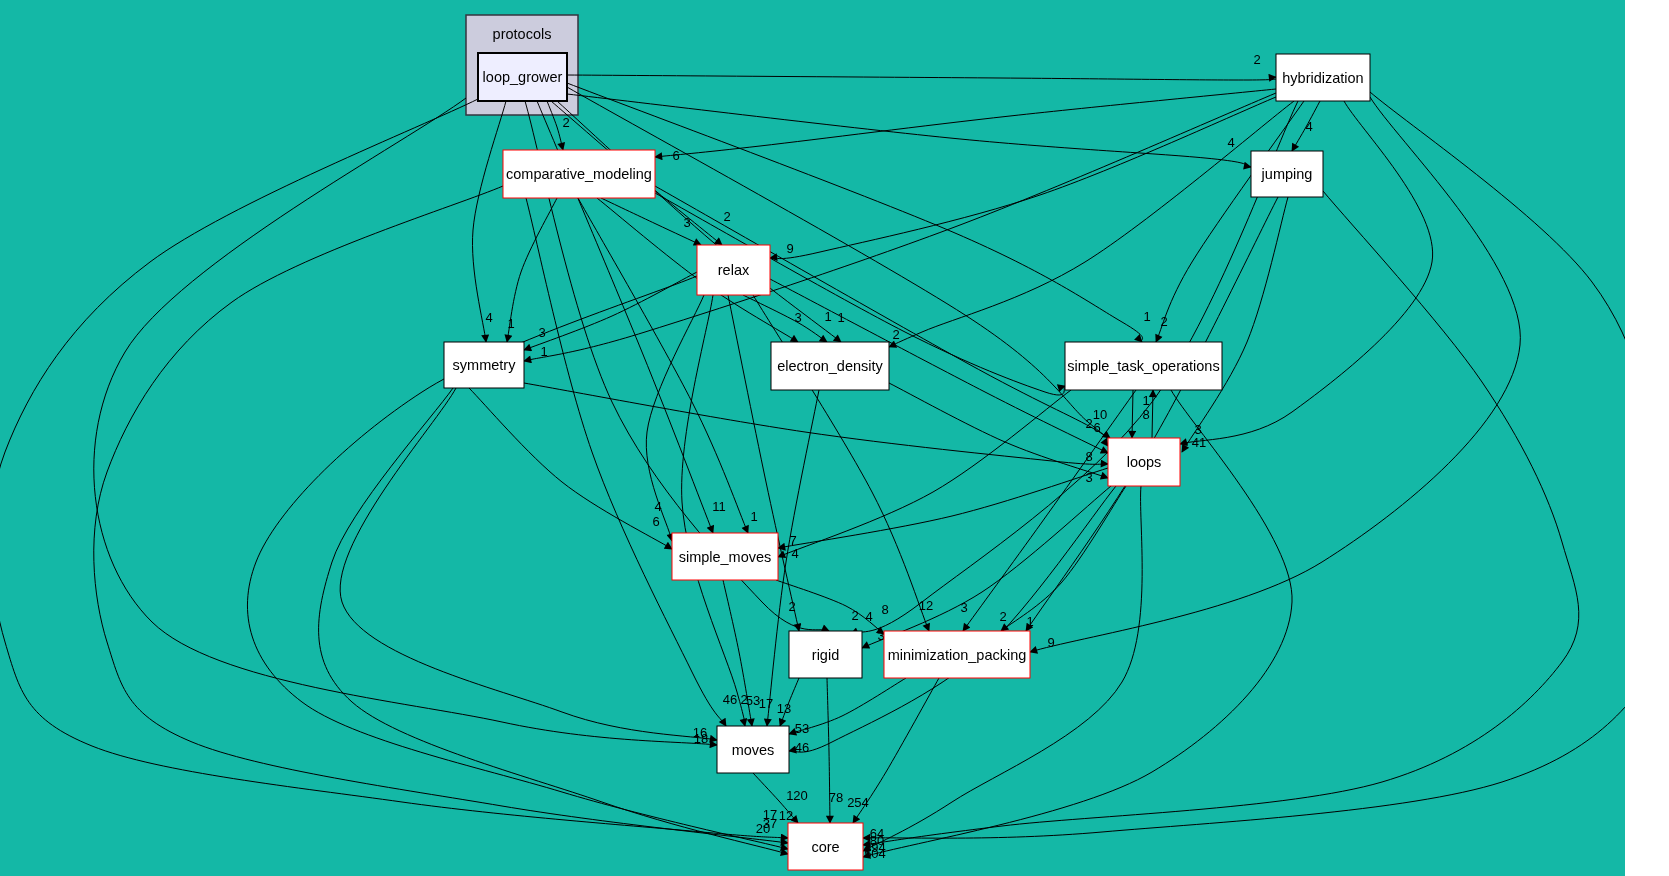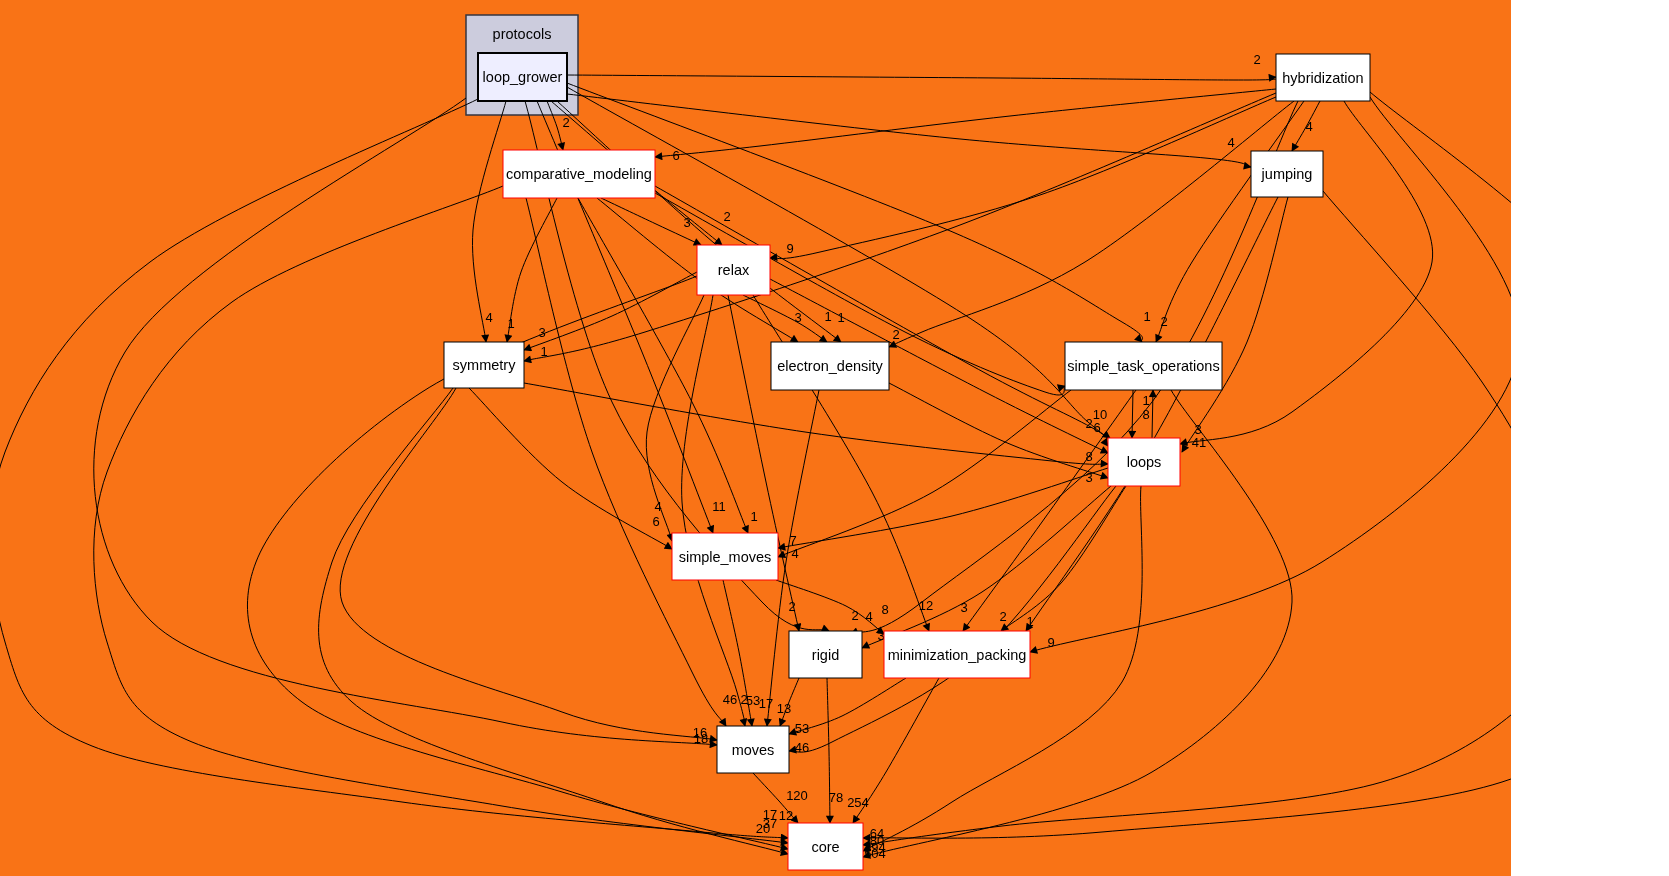--- a/index.html
+++ b/index.html
@@ -1,17 +1,17 @@
 <!DOCTYPE html>
 <html><head>
 <meta charset="utf-8">
 <style>
   html,body{margin:0;padding:0;background:#ffffff;}
   body{font-family:"Liberation Sans", sans-serif;}
-  .canvas{position:relative;width:1511px;height:876px;background:#f97316;overflow:hidden;}
+  .canvas{position:relative;width:1625px;height:876px;background:#14b8a6;overflow:hidden;}
   svg{display:block;}
   svg text{font-family:"Liberation Sans", sans-serif;}
   .node-label{font-size:14.5px;fill:#000000;}
   .edge-label{font-size:13px;fill:#000000;}
   .cluster-label{font-size:14.5px;fill:#000000;}
 </style>
 </head>
 <body>
 
 <div class="canvas">

